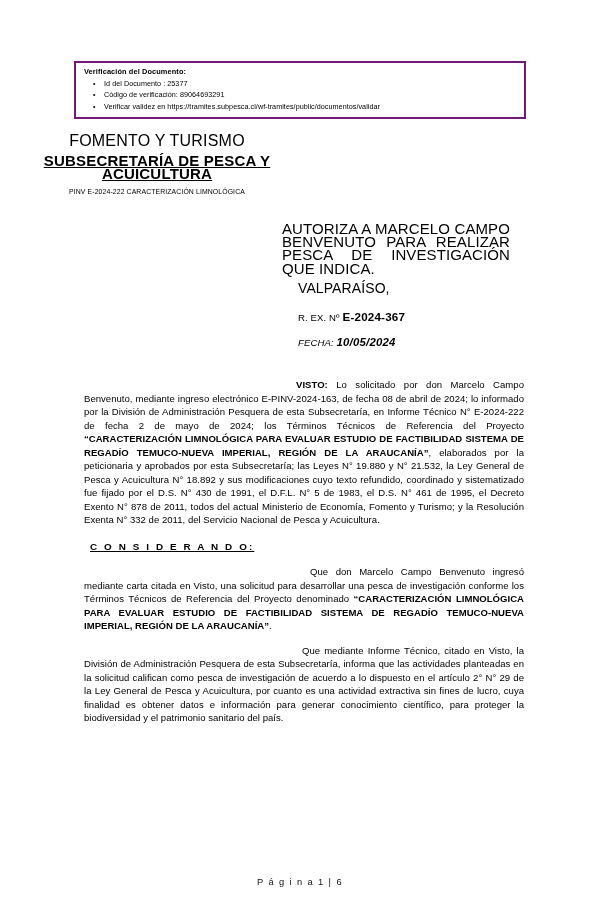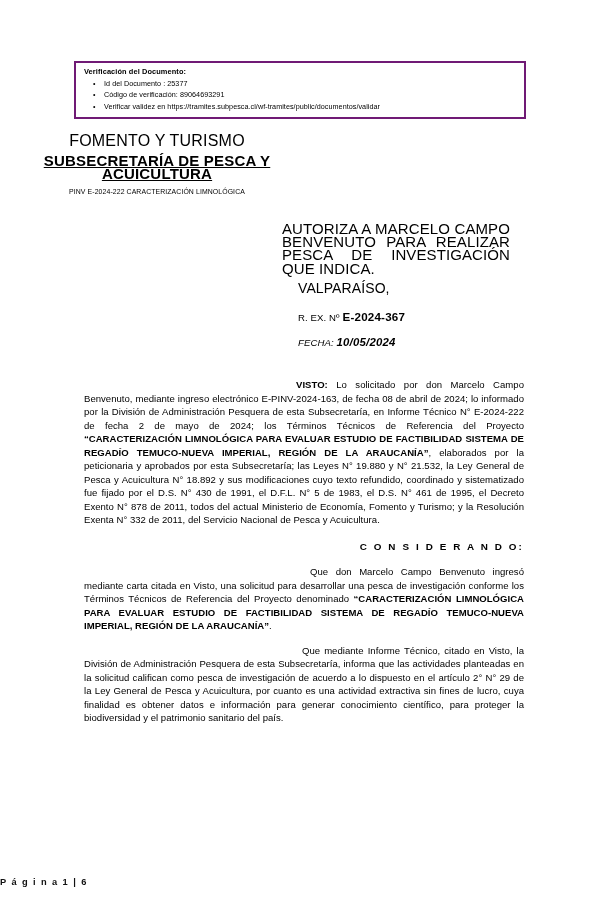--- a/index.html
+++ b/index.html
@@ -167,32 +167,34 @@
     padding-left: 226px;
   }
   b, strong {
     font-weight: bold;
   }
   .considerando {
     margin: 14px 0 13px 0;
     font-size: 9.9px;
     font-weight: bold;
     letter-spacing: 2.1px;
-    text-align: right;
+    text-align: left;
     padding-left: 6px;
+    text-decoration: underline;
   }
 
   
   .footer {
     position: absolute;
     left: 0;
     right: 0;
     top: 877px;
+    text-align: center;
     font-size: 9.3px;
-    font-weight: bold;
+    font-weight: normal;
     letter-spacing: 1.4px;
     color: #111;
   }
 </style>
 </head>
 <body>
 
 <div class="page">
 
   <div class="verif-box">

